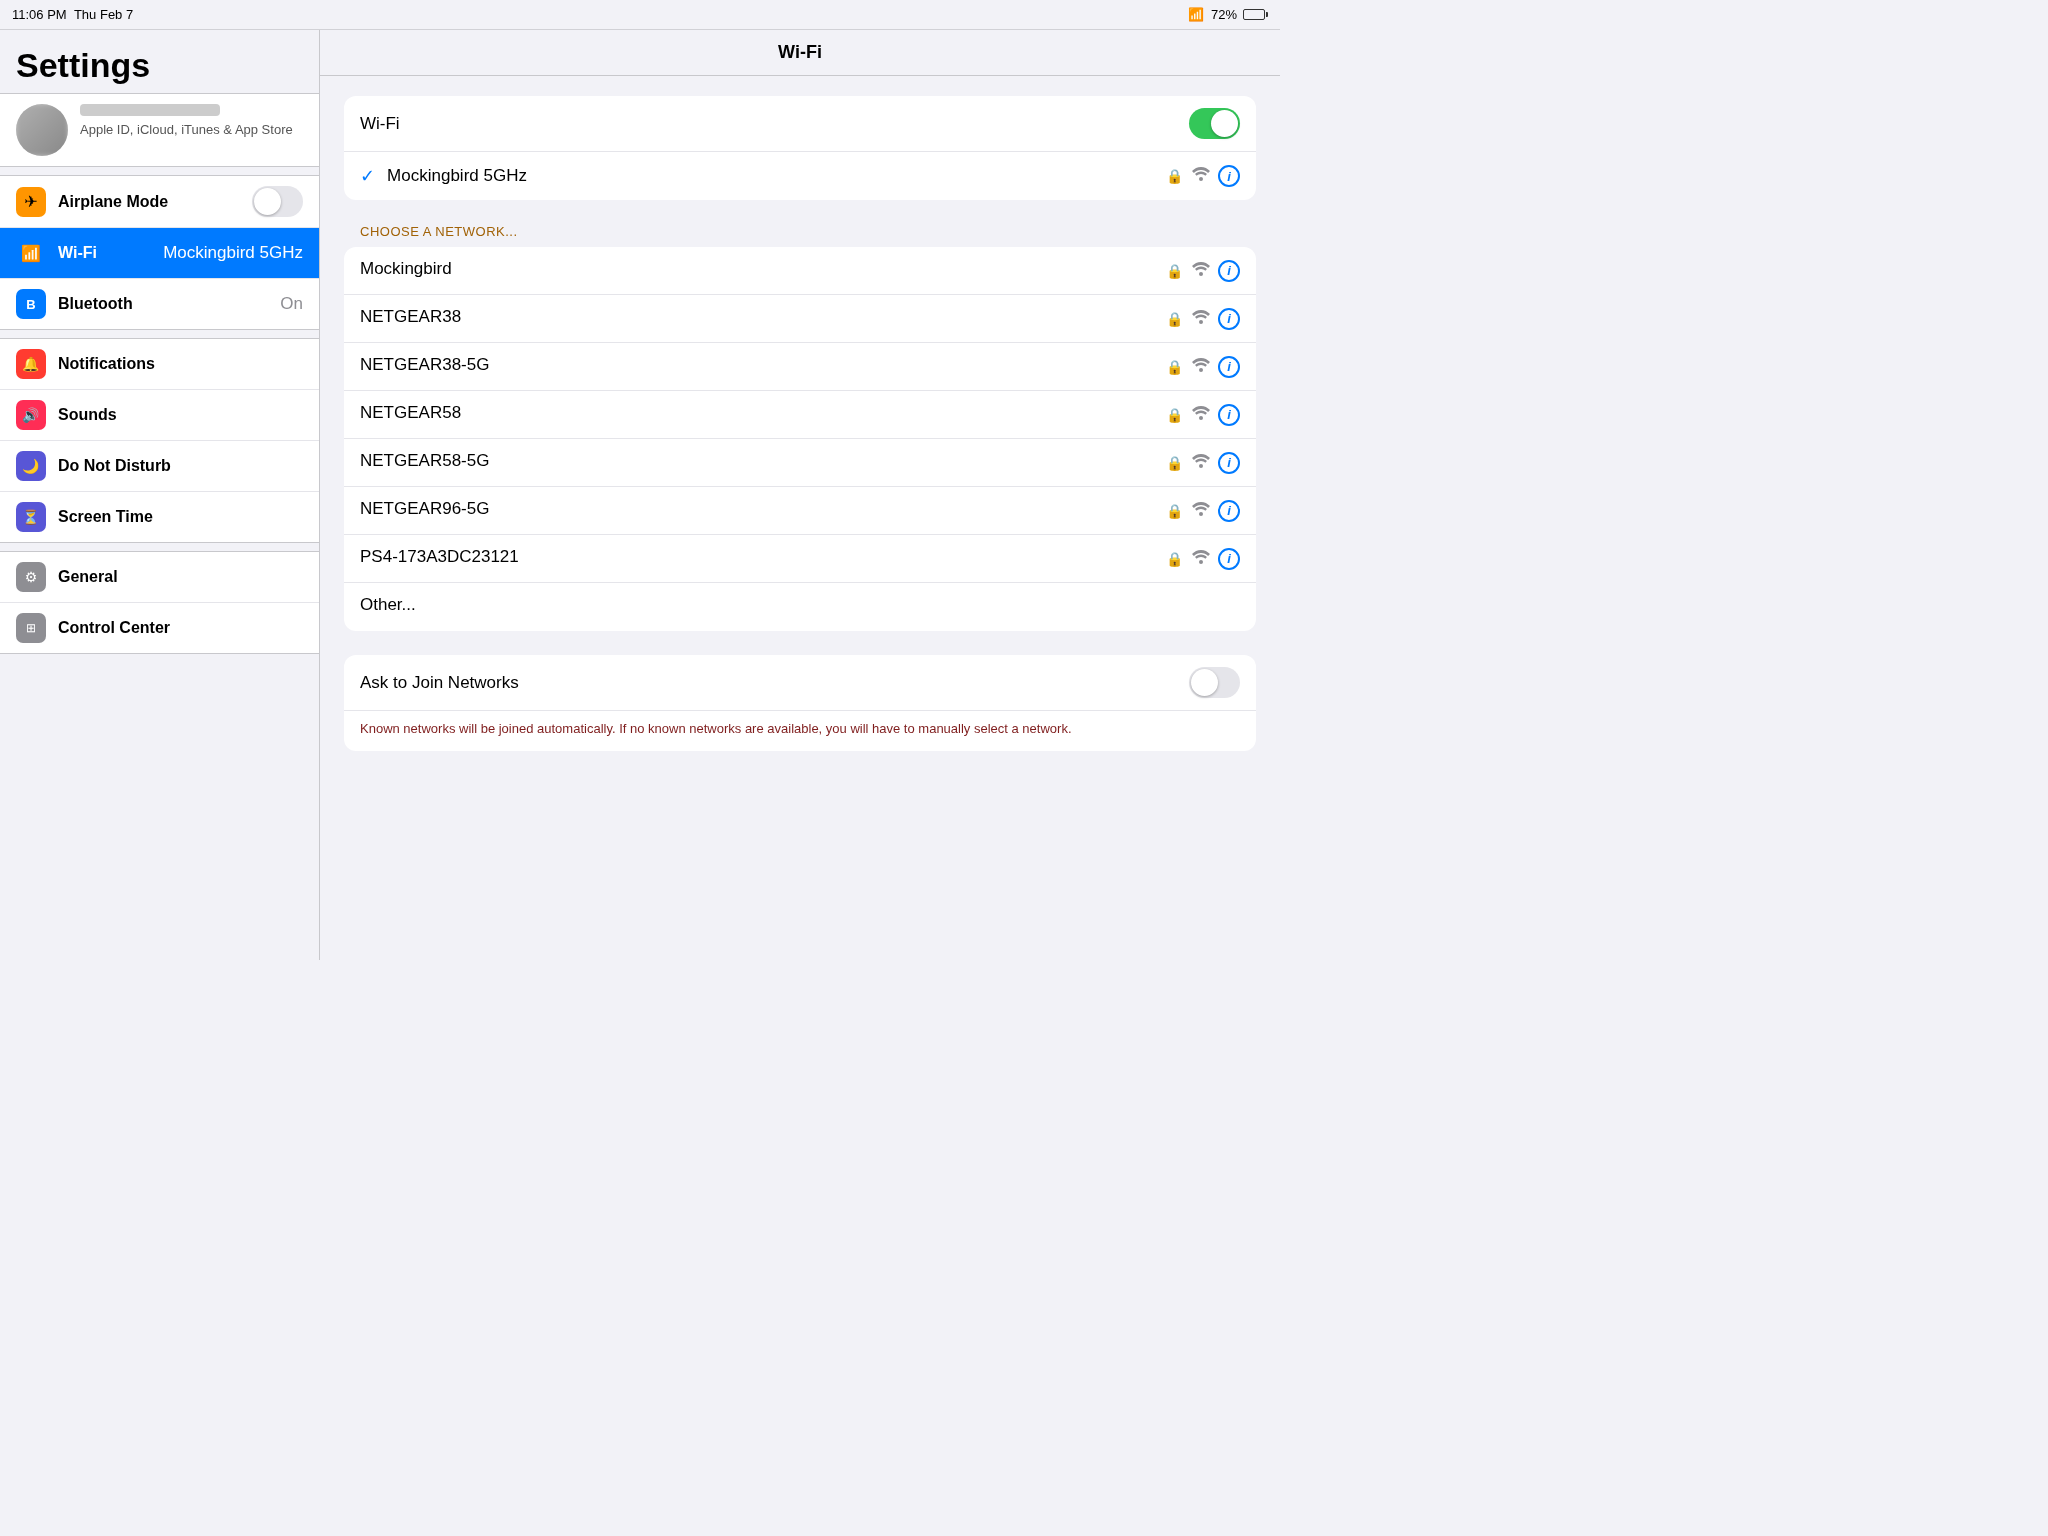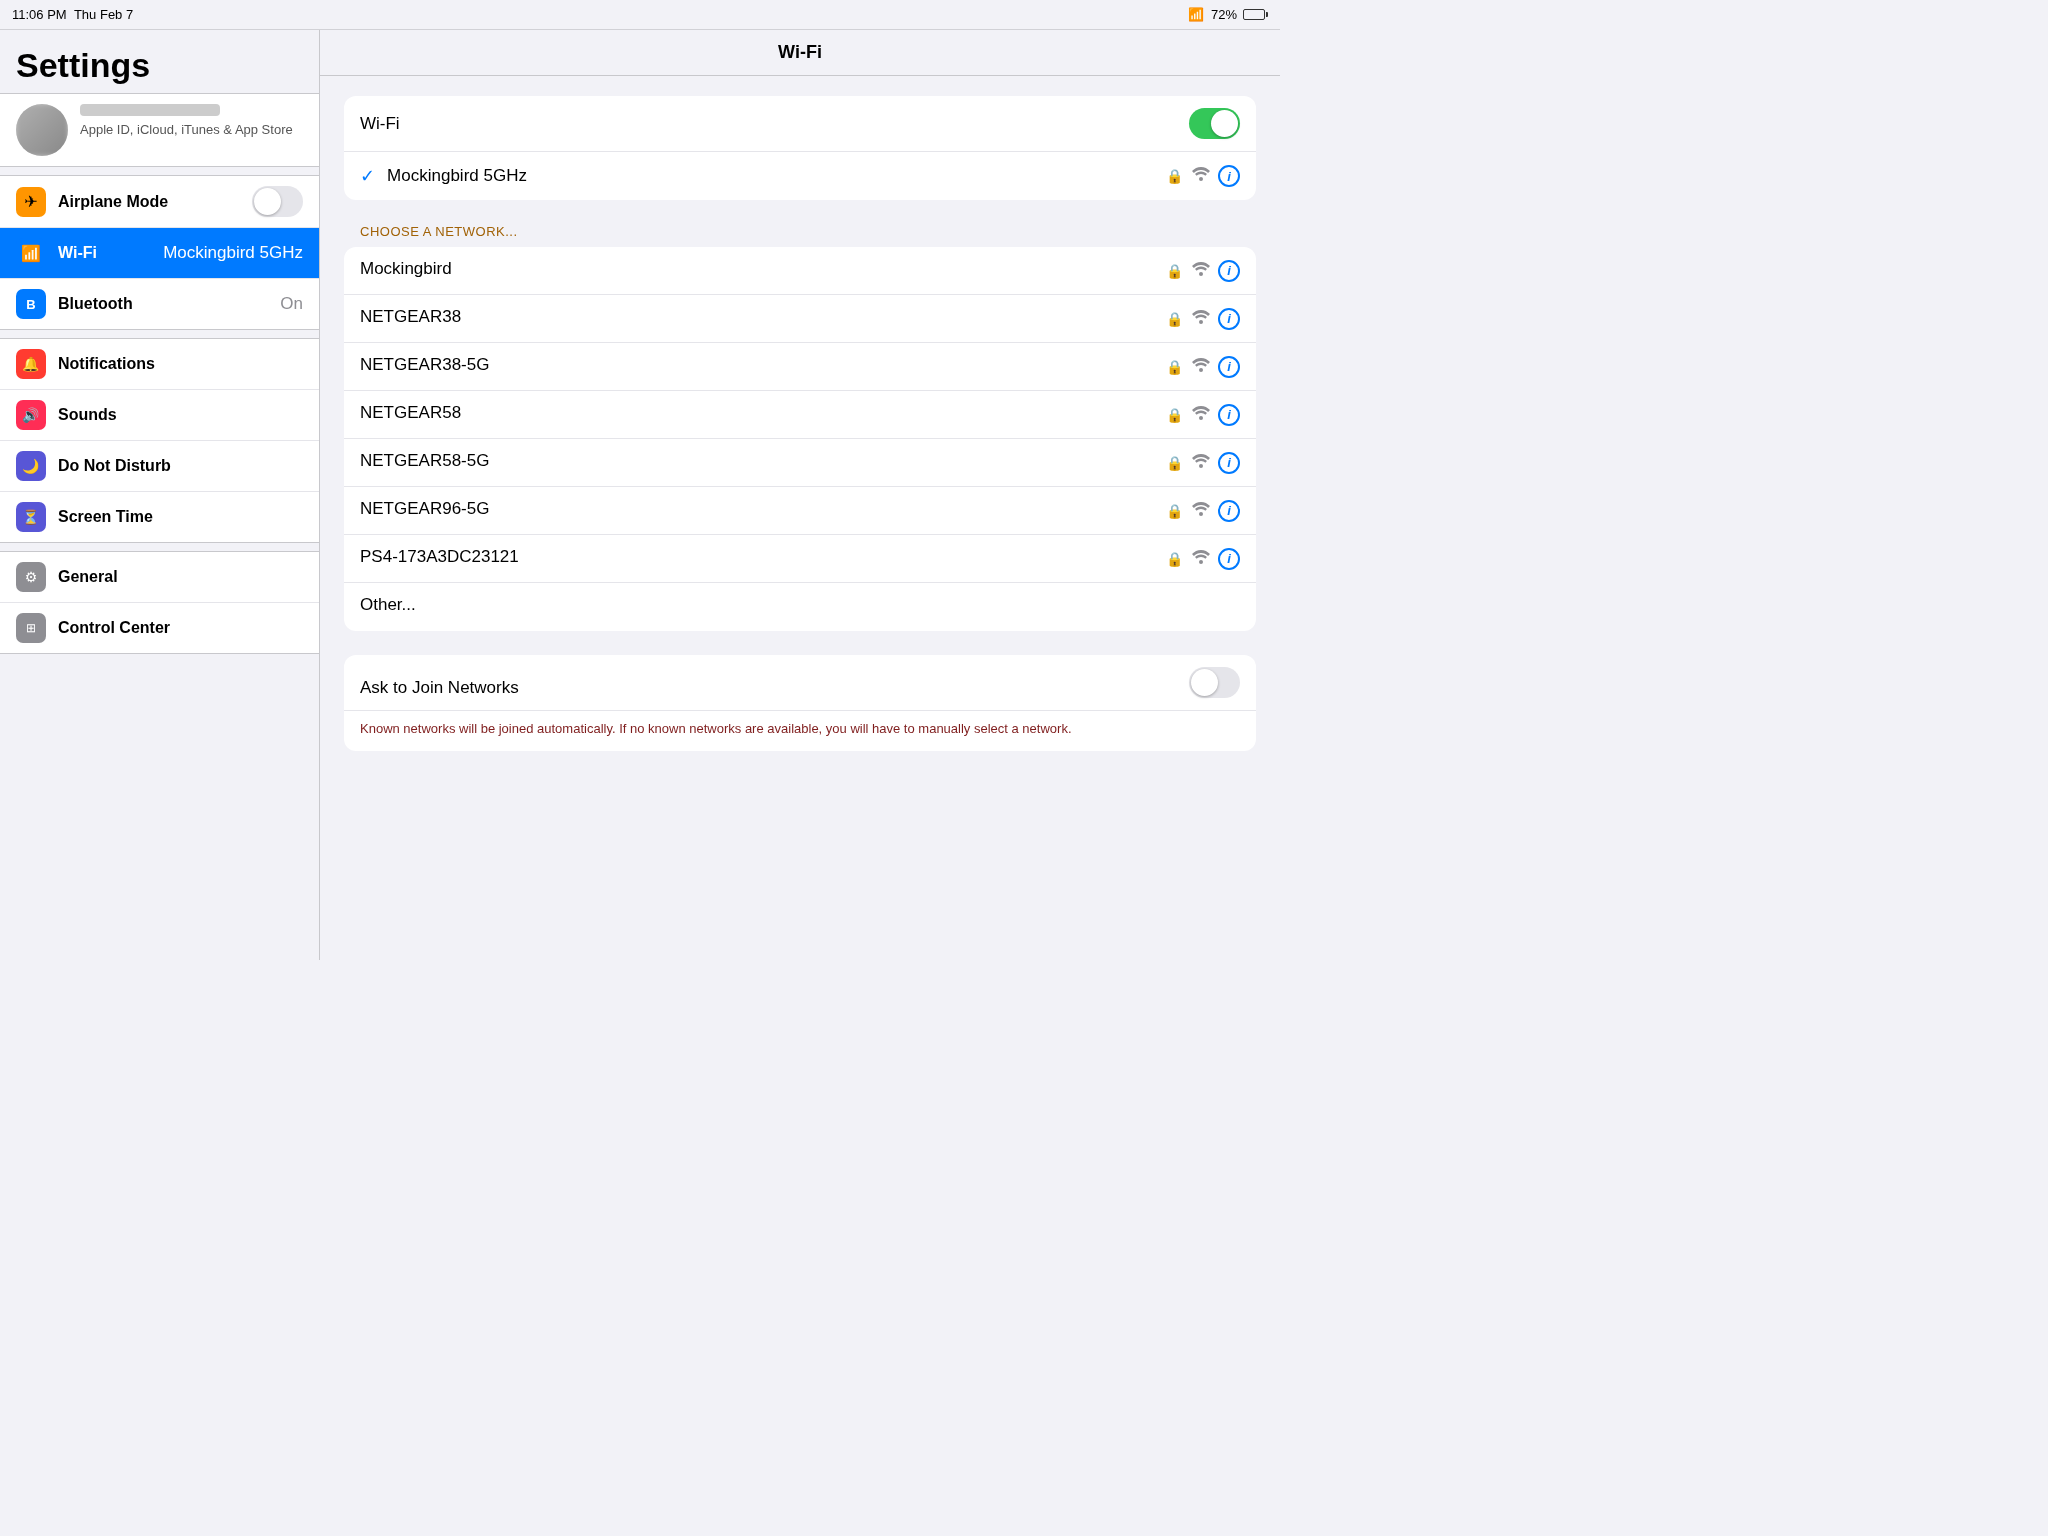--- a/index.html
+++ b/index.html
@@ -311,21 +311,21 @@
 
     
     .ask-card {
       background: white;
       border-radius: 12px;
       overflow: hidden;
       margin-bottom: 8px;
     }
     .ask-row {
       display: flex;
-      align-items: flex-end;
+      align-items: center;
       padding: 12px 16px;
       min-height: 48px;
       border-bottom: 1px solid #e5e5ea;
     }
     .ask-row:last-child {
       border-bottom: none;
     }
     .ask-label {
       flex: 1;
       font-size: 17px;

